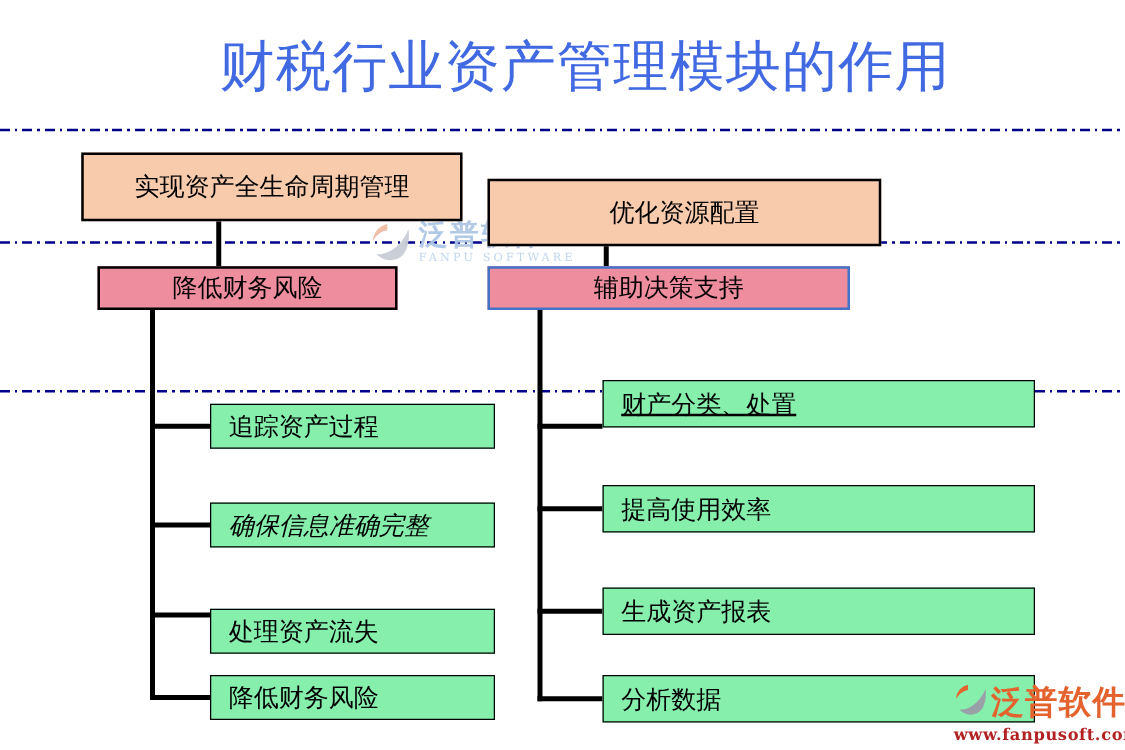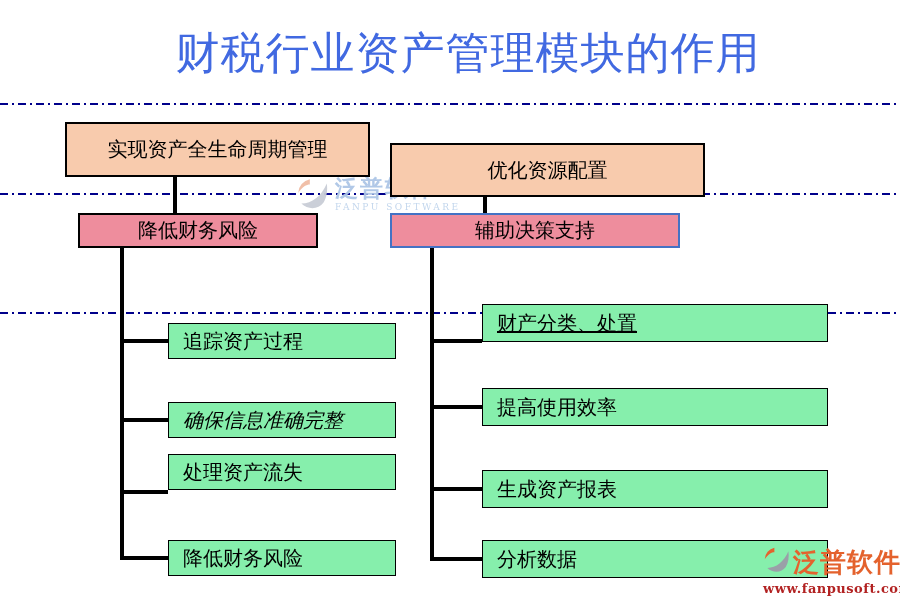--- a/index.html
+++ b/index.html
@@ -147,21 +147,21 @@
   <div class="hline" style="left:430px; top:405px; width:52px; height:4px;"></div>
   <div class="hline" style="left:430px; top:487px; width:52px; height:4px;"></div>
   <div class="hline" style="left:430px; top:557px; width:52px; height:4px;"></div>
 
   <div class="leaf-box leaf-left" style="top:323px;">
     <span>追踪资产过程</span>
   </div>
   <div class="leaf-box leaf-left" style="top:402px;font-style:italic;">
     <span>确保信息准确完整</span>
   </div>
-  <div class="leaf-box leaf-left" style="top:454px;">
+  <div class="leaf-box leaf-left" style="top:487px;">
     <span>处理资产流失</span>
   </div>
   <div class="leaf-box leaf-left" style="top:540px;">
     <span>降低财务风险</span>
   </div>
 
   <div class="leaf-box leaf-right" style="top:304px;text-decoration:underline;">
     <span>财产分类、处置</span>
   </div>
   <div class="leaf-box leaf-right" style="top:388px;text-align:right;">

